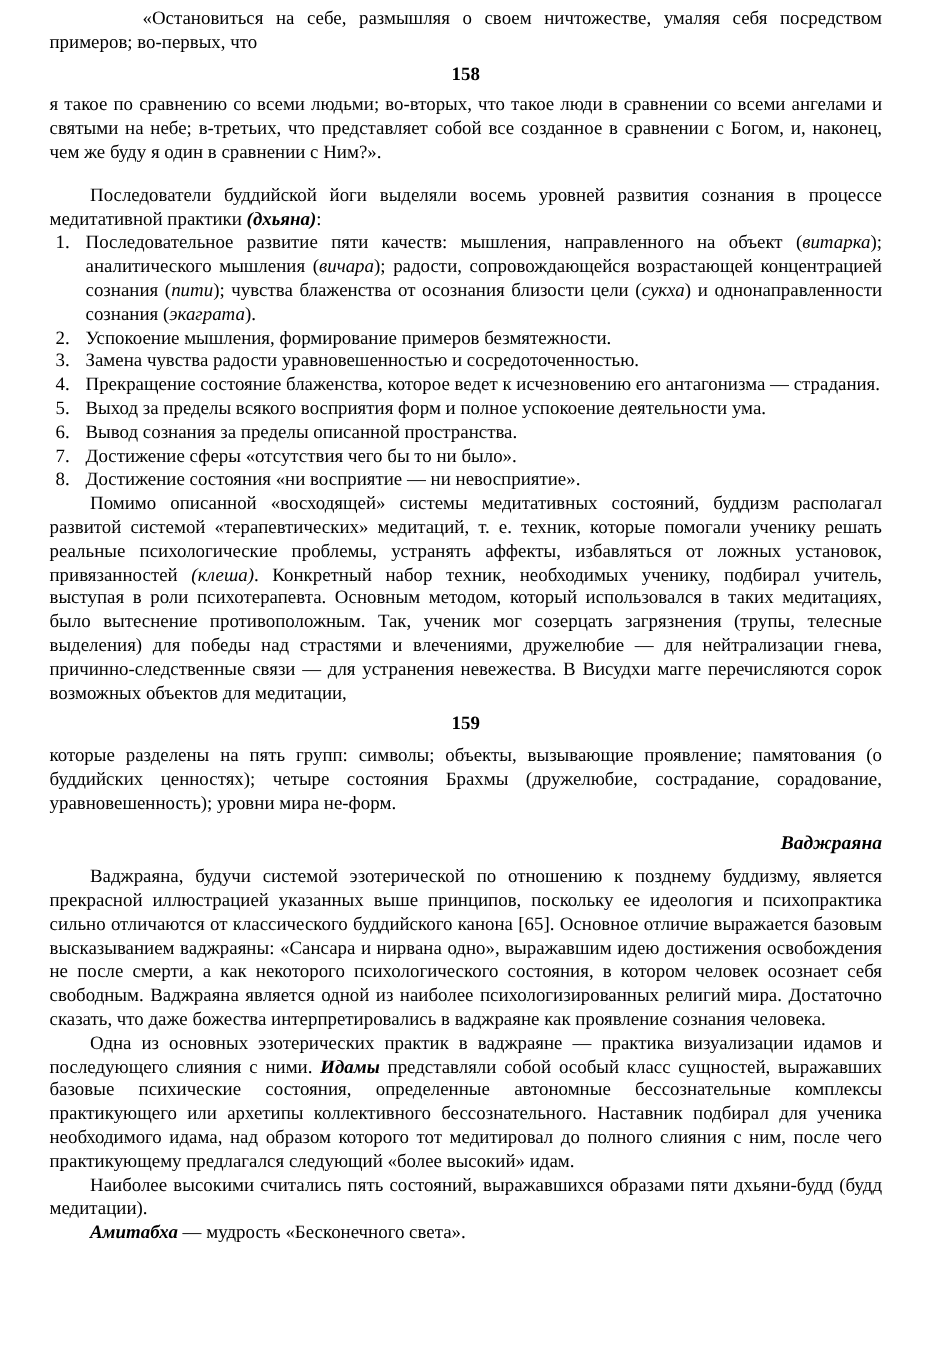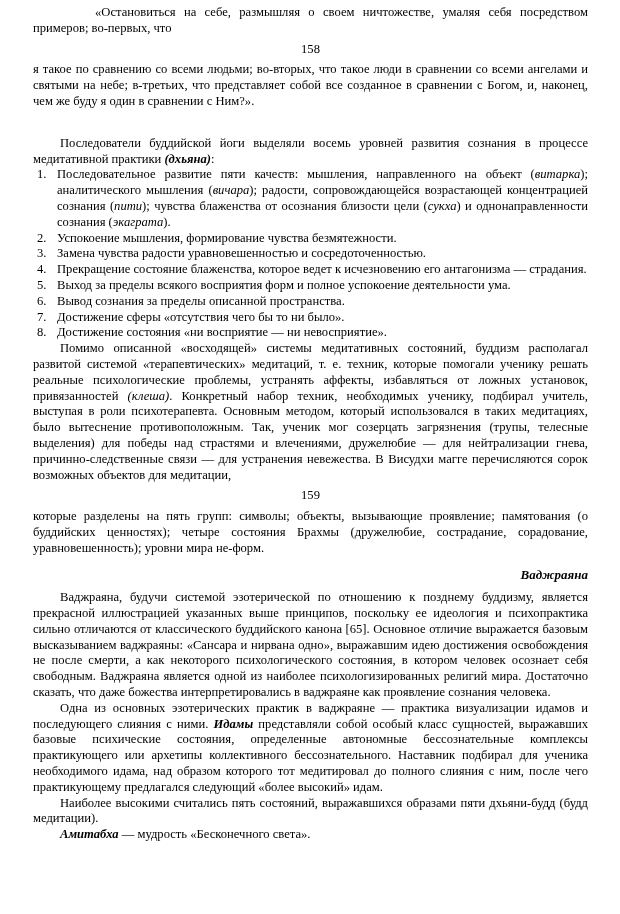--- a/index.html
+++ b/index.html
@@ -14,24 +14,24 @@
   .page {
     width: 620px;
     height: 680px;
     padding: 5px 32px 8px 33px;
     font-size: 12.6px;
     line-height: 15.8px;
   }
   .para { text-align: justify; }
   .indent { text-indent: 27px; }
   .quote-open { text-indent: 62px; }
-  .section-gap { margin-top: 26px; }
+  .section-gap { margin-top: 13px; }
   .page-number {
     text-align: center;
-    font-weight: normal;
+    font-weight: bold;
     margin: 5px 0 5px 0;
   }
   .list { }
   .list-item {
     position: relative;
     padding-left: 24px;
     text-align: justify;
   }
   .list-item .num {
     position: absolute;
@@ -58,21 +58,21 @@
   <div class="page-number">158</div>
 
   <p class="para"><span>я такое по сравнению со всеми людьми; во-вторых, что такое люди в сравнении со всеми ангелами и святыми на небе; в-третьих, что представляет собой все созданное в сравнении с Богом, и, наконец, чем же буду я один в сравнении с Ним?».</span></p>
 
   <p class="para indent section-gap"><span>Последователи буддийской йоги выделяли восемь уровней развития сознания в процессе медитативной практики </span><span class="bi">(дхьяна)</span><span>:</span></p>
 
   <div class="list">
 
     <div class="list-item"><span class="num">1.</span><span>Последовательное развитие пяти качеств: мышления, направленного на объект (</span><i class="term">витарка</i><span>); аналитического мышления (</span><i class="term">вичара</i><span>); радости, сопровождающейся возрастающей концентрацией сознания (</span><i class="term">пити</i><span>); чувства блаженства от осознания близости цели (</span><i class="term">сукха</i><span>) и однонаправленности сознания (</span><i class="term">экаграта</i><span>).</span></div>
 
-    <div class="list-item"><span class="num">2.</span><span>Успокоение мышления, формирование чувства безмятежности.</span></div>
+    <div class="list-item"><span class="num">2.</span><span>Успокоение мышления, формирование примеров безмятежности.</span></div>
 
     <div class="list-item"><span class="num">3.</span><span>Замена чувства радости уравновешенностью и сосредоточенностью.</span></div>
 
     <div class="list-item"><span class="num">4.</span><span>Прекращение состояние блаженства, которое ведет к исчезновению его антагонизма — страдания.</span></div>
 
     <div class="list-item"><span class="num">5.</span><span>Выход за пределы всякого восприятия форм и полное успокоение деятельности ума.</span></div>
 
     <div class="list-item"><span class="num">6.</span><span>Вывод сознания за пределы описанной пространства.</span></div>
 
     <div class="list-item"><span class="num">7.</span><span>Достижение сферы «отсутствия чего бы то ни было».</span></div>

